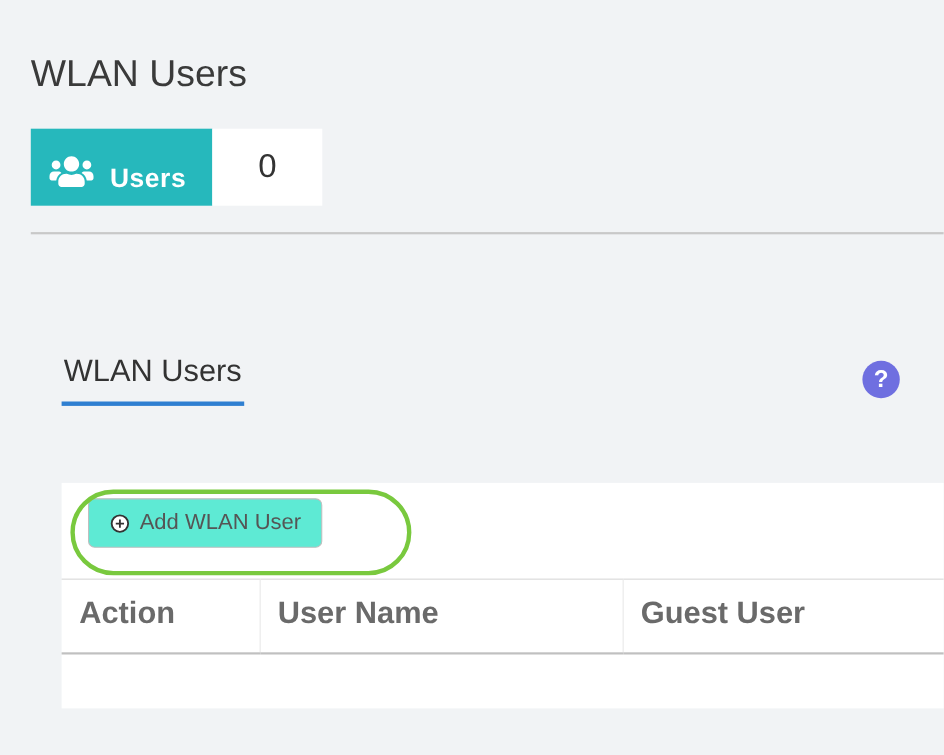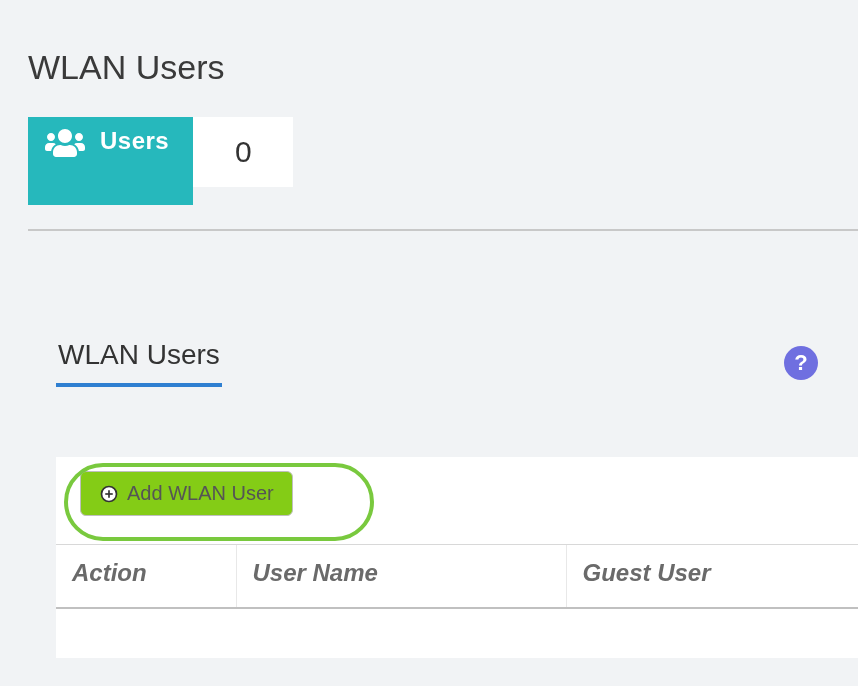--- a/index.html
+++ b/index.html
@@ -17,23 +17,23 @@
       padding: 48px 0 8px 28px;
     }
     .stat-row {
       display: flex;
       margin: 22px 0 0 28px;
     }
     .stat-tile {
       background: #26b8bc;
       color: #fff;
       display: flex;
-      align-items: flex-start;
+      align-items: flex-end;
       padding: 10px 24px 10px 16px;
-      height: 88px;
+      height: 70px;
     }
     .stat-tile .icon { margin-right: 14px; }
     .stat-label {
       font-size: 24px;
       font-weight: 700;
       letter-spacing: 0.5px;
     }
     .stat-count {
       background: #fff;
       color: #333;
@@ -97,46 +97,45 @@
       border: 4px solid #79c93e;
       border-radius: 40px;
       pointer-events: none;
     }
     .add-btn {
       display: inline-flex;
       align-items: center;
       gap: 8px;
       border: 1px solid #bfbfbf;
       border-radius: 6px;
-      background: #84cc16;
+      background: #5eead4;
       color: #555;
       font-size: 20px;
       padding: 10px 18px;
       margin-left: 24px;
       cursor: pointer;
     }
     .add-btn .plus-icon {
       width: 20px;
       height: 20px;
       display: inline-flex;
     }
     .table {
       width: 100%;
       border-collapse: collapse;
       margin-top: 28px;
     }
     .table th {
       text-align: left;
       font-weight: 700;
-      font-size: 24px;
+      font-size: 28px;
       color: #6a6a6a;
       padding: 14px 16px 20px 16px;
       border-top: 1px solid #d8d8d8;
       border-bottom: 2px solid #c0c0c0;
-      font-style: italic;
     }
     .table th + th { border-left: 1px solid #e8e8e8; }
     .col-action { width: 180px; }
     .col-user { width: 330px; }
     .table td {
       height: 50px;
       border-top: 1px solid #e8e8e8;
     }
   </style>
 </head>

